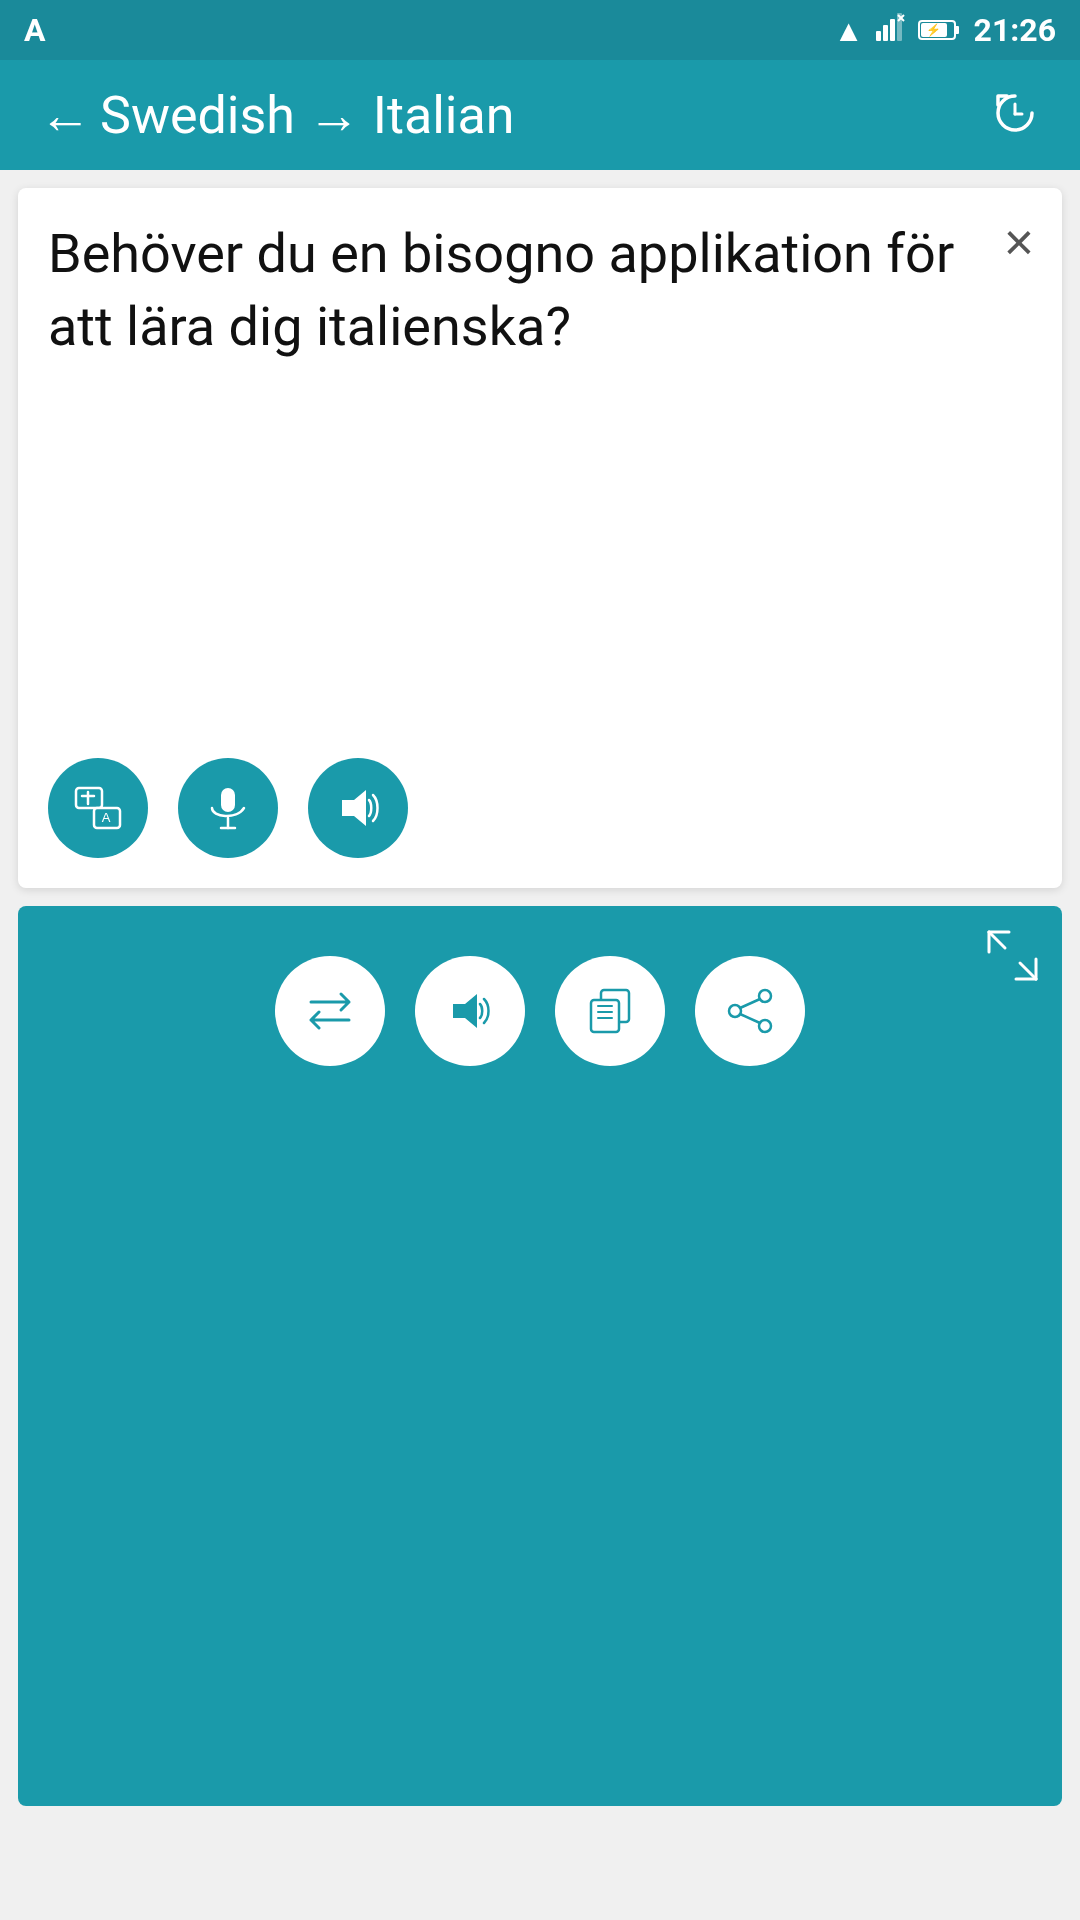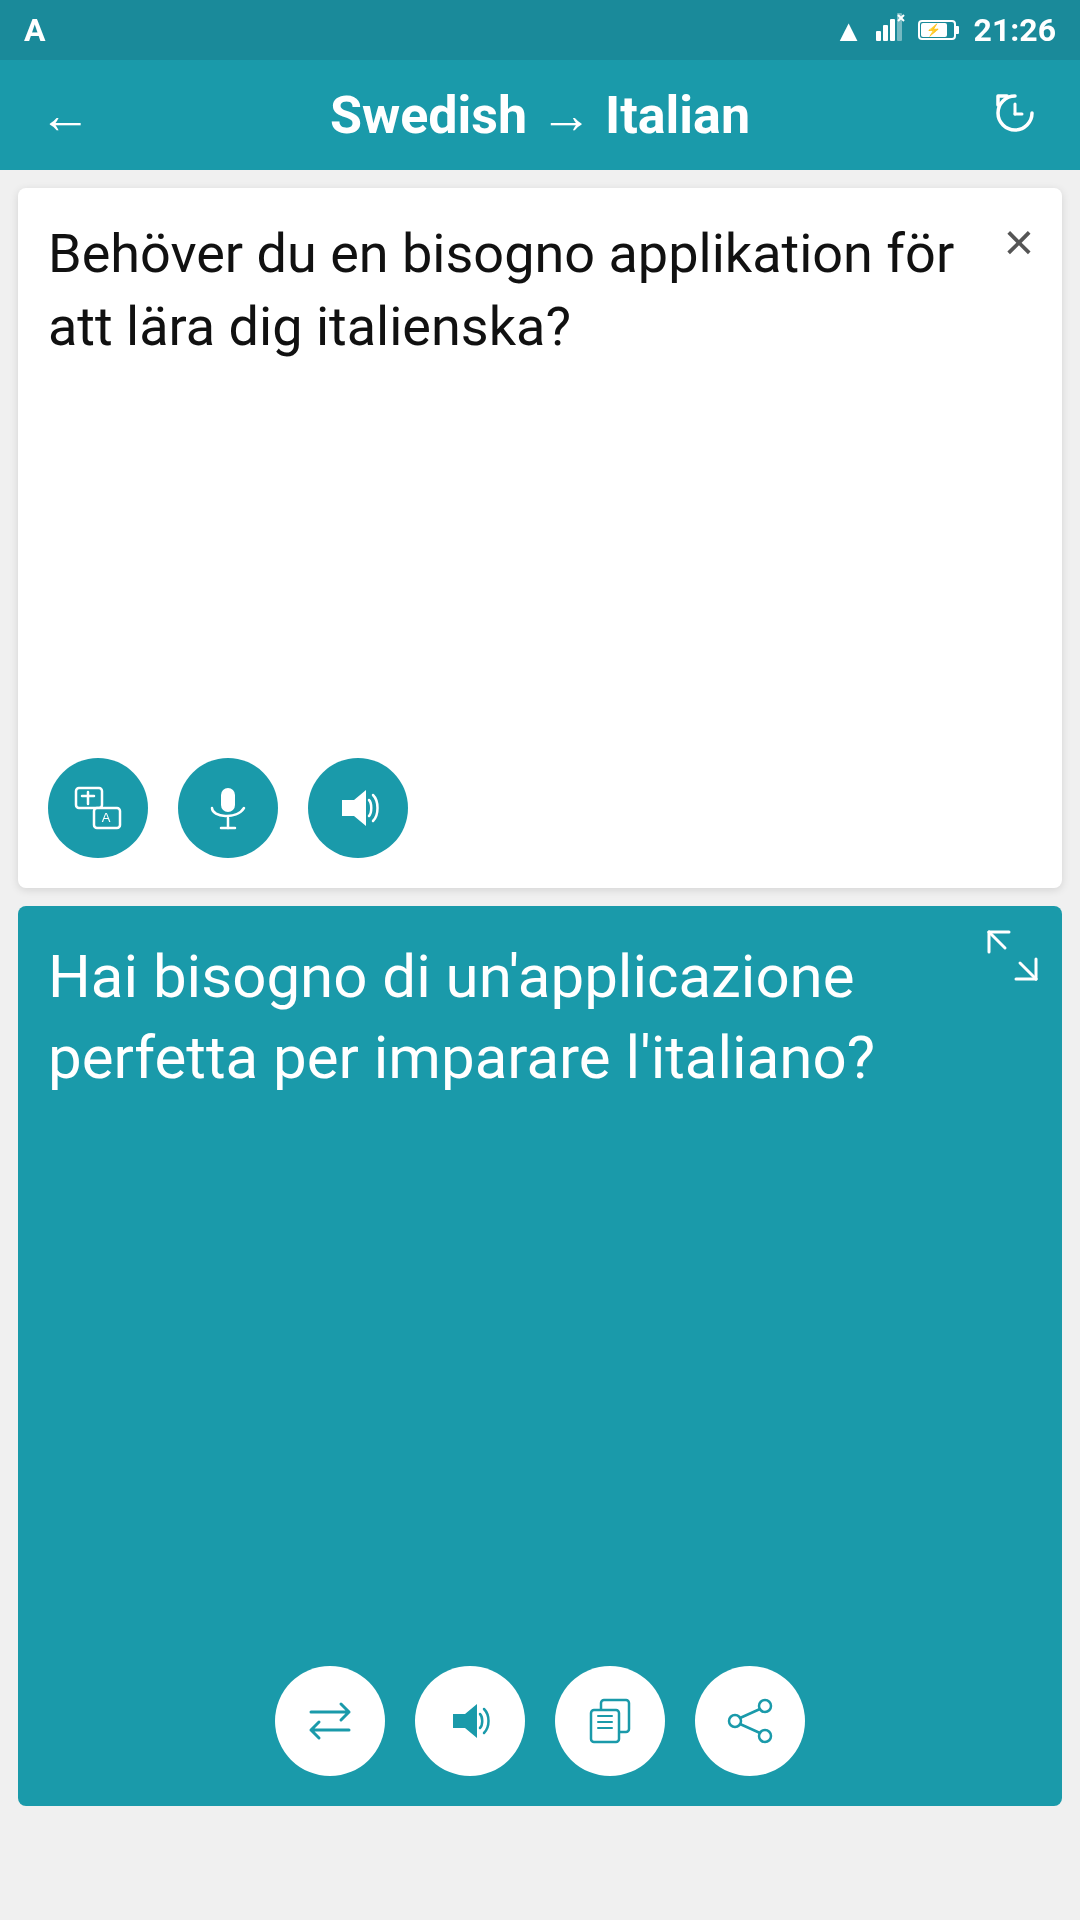--- a/index.html
+++ b/index.html
@@ -49,23 +49,22 @@
       background: #1a9aaa;
       display: flex;
       align-items: center;
       justify-content: space-between;
       padding: 0 30px;
     }
 
     .app-bar-title {
       color: white;
       font-size: 52px;
-      font-weight: bold;
+      font-weight: normal;
       flex: 1;
-      text-align: center;
     }
 
     .app-bar-btn {
       background: none;
       border: none;
       cursor: pointer;
       color: white;
       font-size: 52px;
       display: flex;
       align-items: center;
@@ -264,21 +263,20 @@
   <button class="expand-btn">
     <svg width="55" height="55" viewBox="0 0 55 55" fill="none" xmlns="http://www.w3.org/2000/svg">
       <line x1="4" y1="4" x2="24" y2="4" stroke="white" stroke-width="3" stroke-linecap="round"></line>
       <line x1="4" y1="4" x2="4" y2="24" stroke="white" stroke-width="3" stroke-linecap="round"></line>
       <line x1="4" y1="4" x2="20" y2="20" stroke="white" stroke-width="3" stroke-linecap="round"></line>
       <line x1="51" y1="51" x2="31" y2="51" stroke="white" stroke-width="3" stroke-linecap="round"></line>
       <line x1="51" y1="51" x2="51" y2="31" stroke="white" stroke-width="3" stroke-linecap="round"></line>
       <line x1="51" y1="51" x2="35" y2="35" stroke="white" stroke-width="3" stroke-linecap="round"></line>
     </svg>
   </button>
-  <div class="translation-text">Hai bisogno di un'applicazione perfetta per imparare l'italiano?</div>
   <div class="translation-actions">
 
     <button class="trans-action-btn">
       <svg width="54" height="54" viewBox="0 0 54 54" fill="none" xmlns="http://www.w3.org/2000/svg">
         <path d="M8 18H46M46 18L38 10M46 18L38 26" stroke="#1a9aaa" stroke-width="3" stroke-linecap="round" stroke-linejoin="round"></path>
         <path d="M46 36H8M8 36L16 28M8 36L16 44" stroke="#1a9aaa" stroke-width="3" stroke-linecap="round" stroke-linejoin="round"></path>
       </svg>
     </button>
 
     <button class="trans-action-btn">

